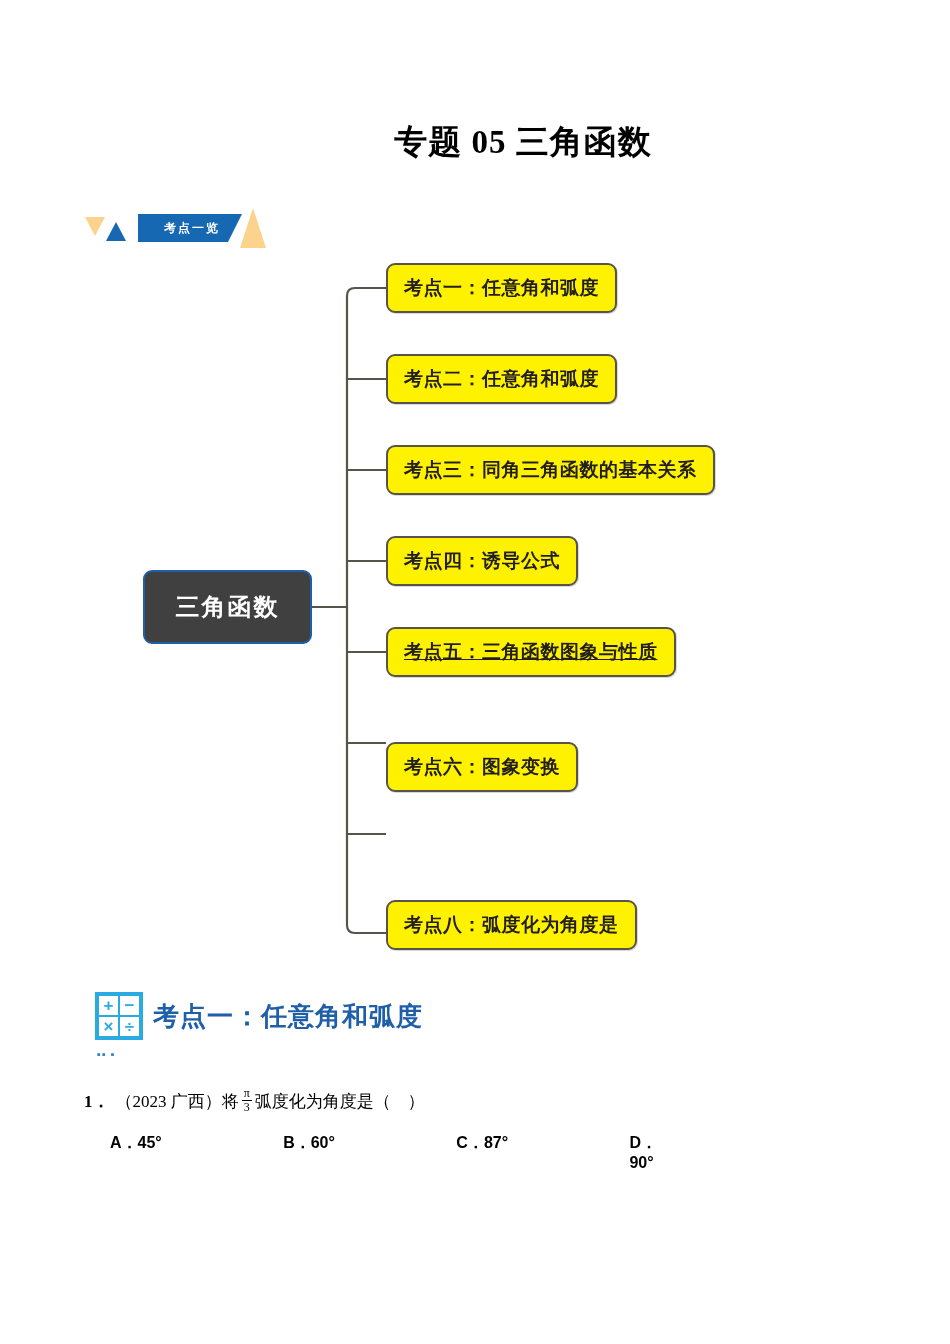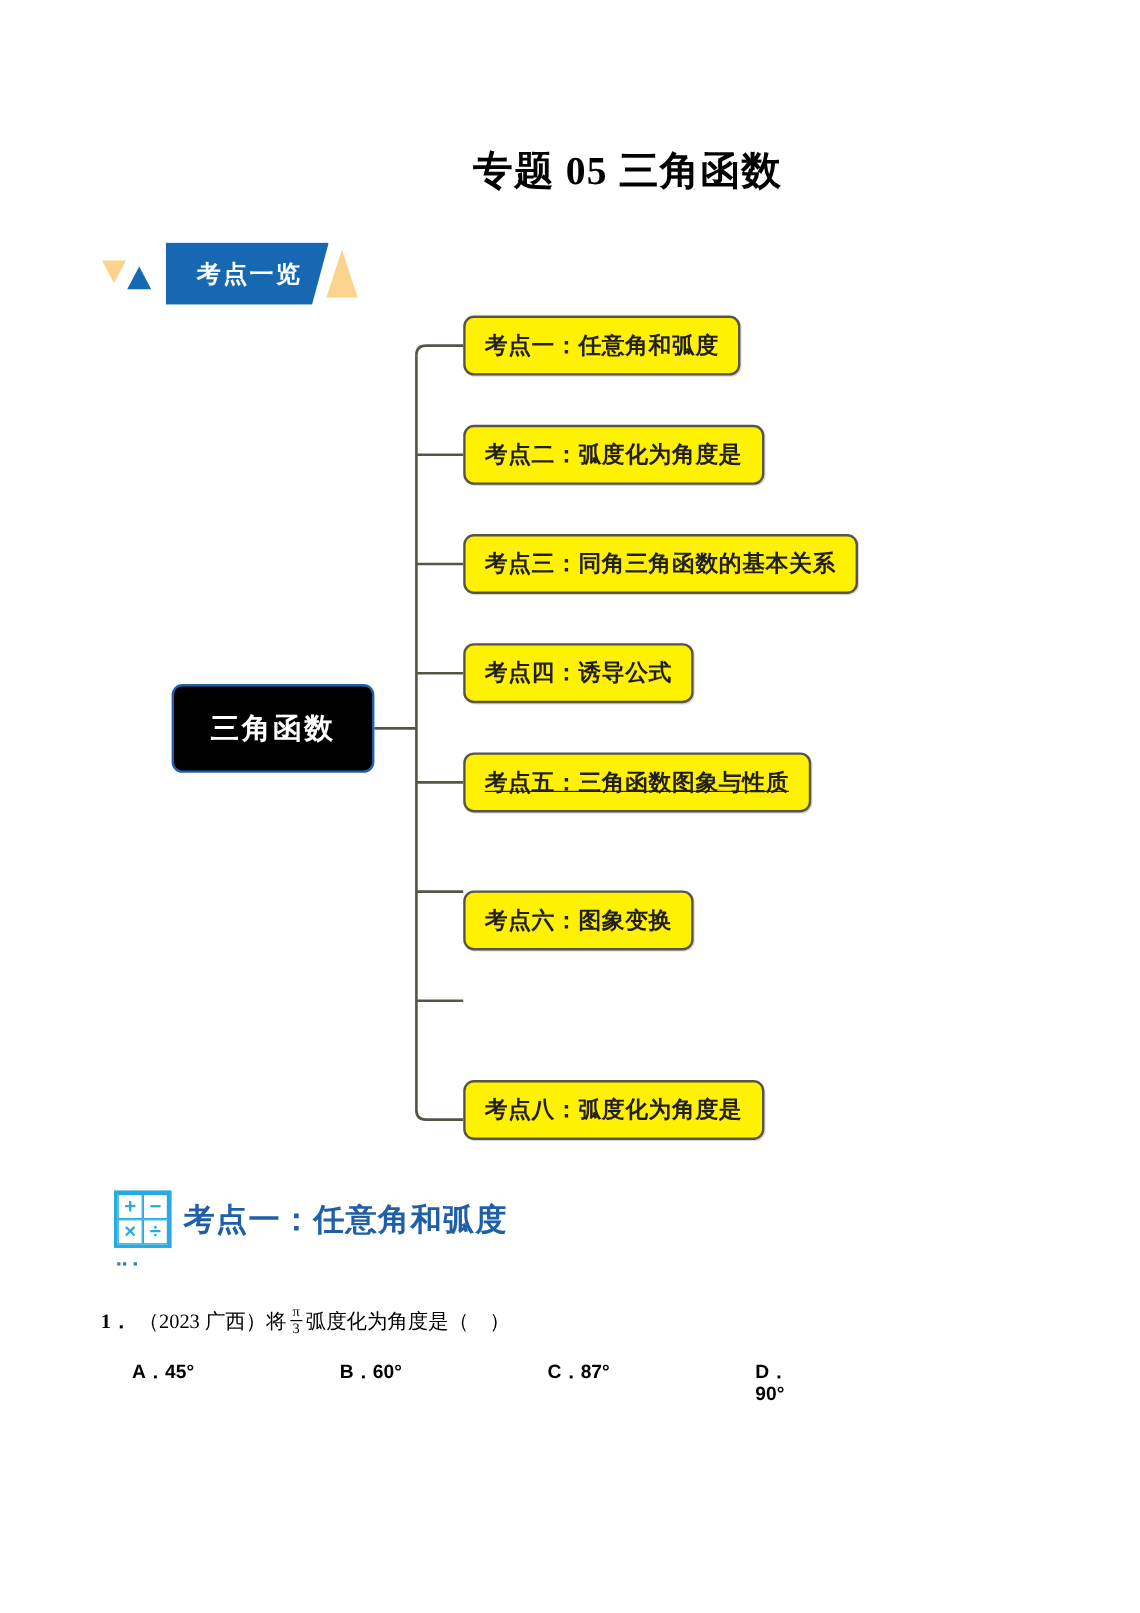--- a/index.html
+++ b/index.html
@@ -50,26 +50,26 @@
   .tri-up {
     width: 0; height: 0;
     border-left: 10px solid transparent;
     border-right: 10px solid transparent;
     border-bottom: 19px solid #1668B3;
     margin-top: 6px;
   }
   .banner-blue {
     margin-left: 12px;
     background: #1668B3;
-    height: 52px;
+    height: 28px;
     display: flex;
     align-items: center;
     padding: 0 22px 0 26px;
     color: #ffffff;
-    font-size: 20px;
+    font-size: 12px;
     font-weight: bold;
     letter-spacing: 2px;
     -webkit-clip-path: polygon(0 0, 100% 0, calc(100% - 14px) 100%, 0 100%);
     clip-path: polygon(0 0, 100% 0, calc(100% - 14px) 100%, 0 100%);
   }
   .banner-tri {
     width: 0; height: 0;
     border-left: 13px solid transparent;
     border-right: 13px solid transparent;
     border-bottom: 40px solid #FBD38D;
@@ -107,21 +107,21 @@
   .root-node {
     position: absolute;
     left: 143px;
     top: 320px;
     width: 169px;
     height: 74px;
     box-sizing: border-box;
     display: flex;
     align-items: center;
     justify-content: center;
-    background: #000000;
+    background: #404040;
     border: 2px solid #1F5FA8;
     border-radius: 9px;
     color: #ffffff;
     font-size: 24px;
     font-weight: bold;
     letter-spacing: 2px;
   }
 
   
   .section-head {
@@ -238,21 +238,21 @@
     <path d="M 347 311 Q 347 311 355 311 L 386 311" fill="none" stroke="#58544A" stroke-width="2.2"></path>
     <path d="M 347 402 Q 347 402 355 402 L 386 402" fill="none" stroke="#58544A" stroke-width="2.2"></path>
     <path d="M 347 493 Q 347 493 355 493 L 386 493" fill="none" stroke="#58544A" stroke-width="2.2"></path>
     <path d="M 347 584 Q 347 584 355 584 L 386 584" fill="none" stroke="#58544A" stroke-width="2.2"></path>
     <path d="M 347 675 Q 347 683 355 683 L 386 683" fill="none" stroke="#58544A" stroke-width="2.2"></path>
   </svg>
 
   <div class="root-node">三角函数</div>
 
   <div class="node" style="left:386px; top:13px;">考点一：任意角和弧度</div>
-  <div class="node" style="left:386px; top:104px;">考点二：弧度化为角度是</div>
+  <div class="node" style="left:386px; top:104px;">考点二：任意角和弧度</div>
   <div class="node" style="left:386px; top:195px;">考点三：同角三角函数的基本关系</div>
   <div class="node" style="left:386px; top:286px;">考点四：诱导公式</div>
   <div class="node" style="left:386px; top:377px;text-decoration:underline;">考点五：三角函数图象与性质</div>
   <div class="node" style="left:386px; top:492px;">考点六：图象变换</div>
   <div class="node" style="left:386px; top:650px;">考点八：弧度化为角度是</div>
 </div>
 
 <div class="section-head">
   <div class="calc-icon">
     <span>+</span>

